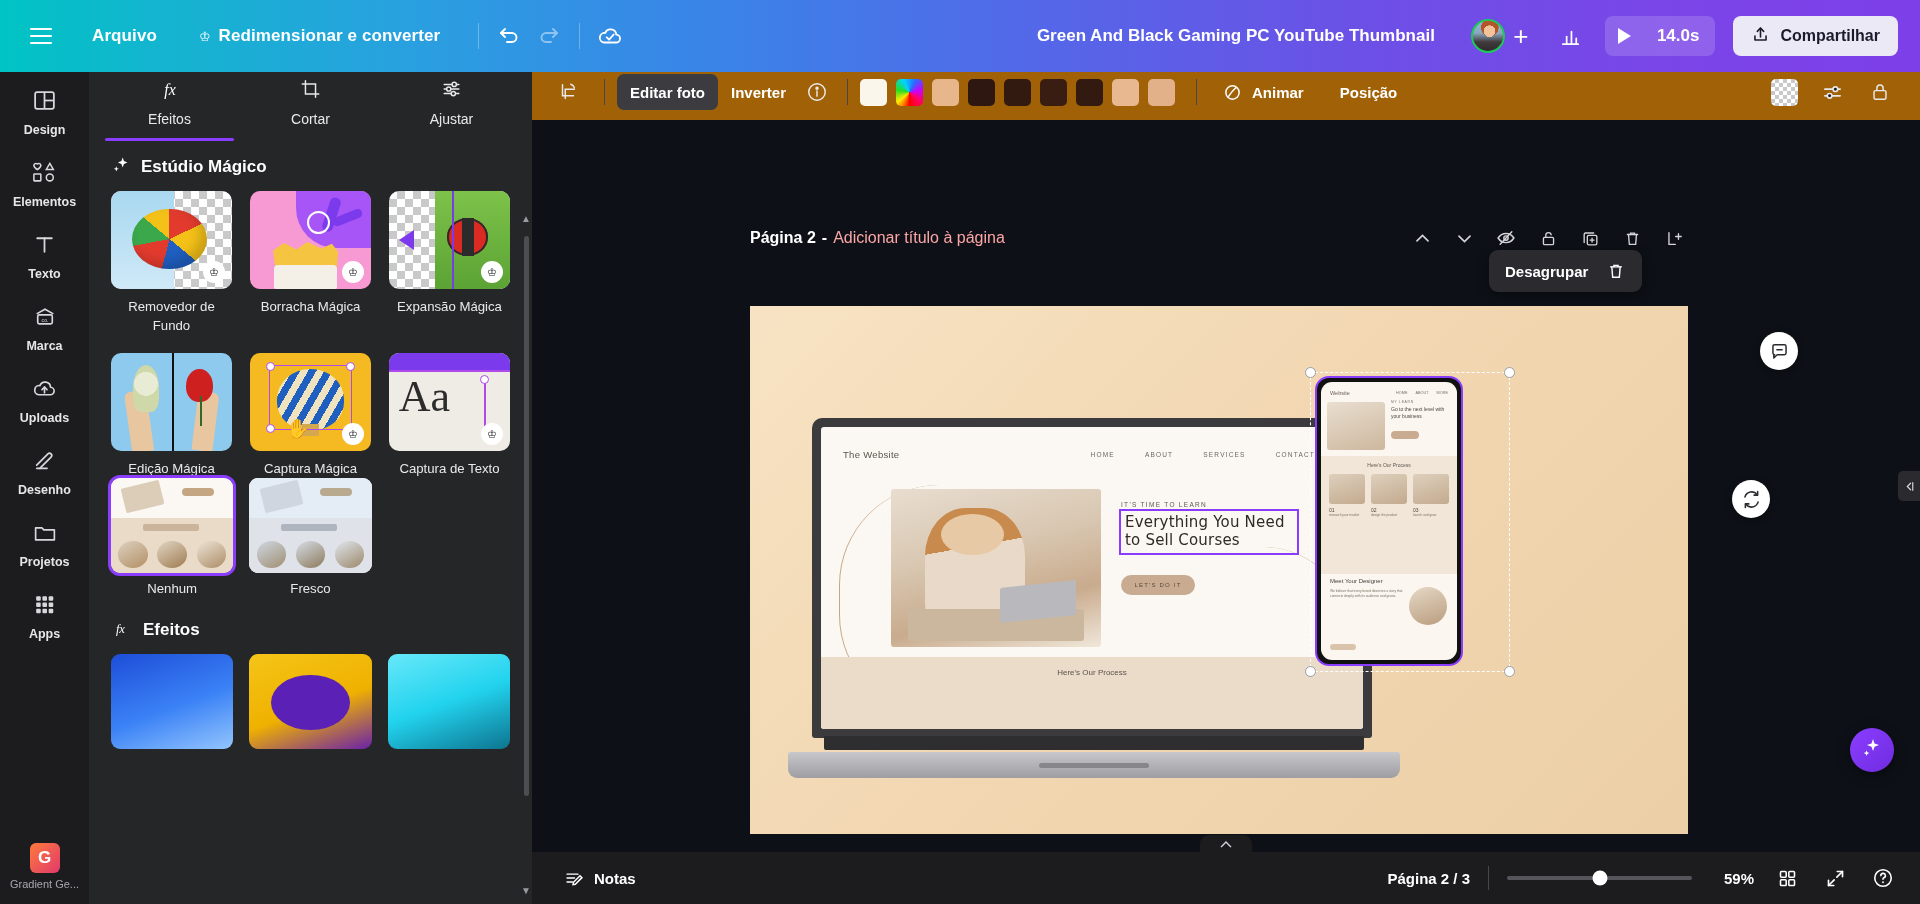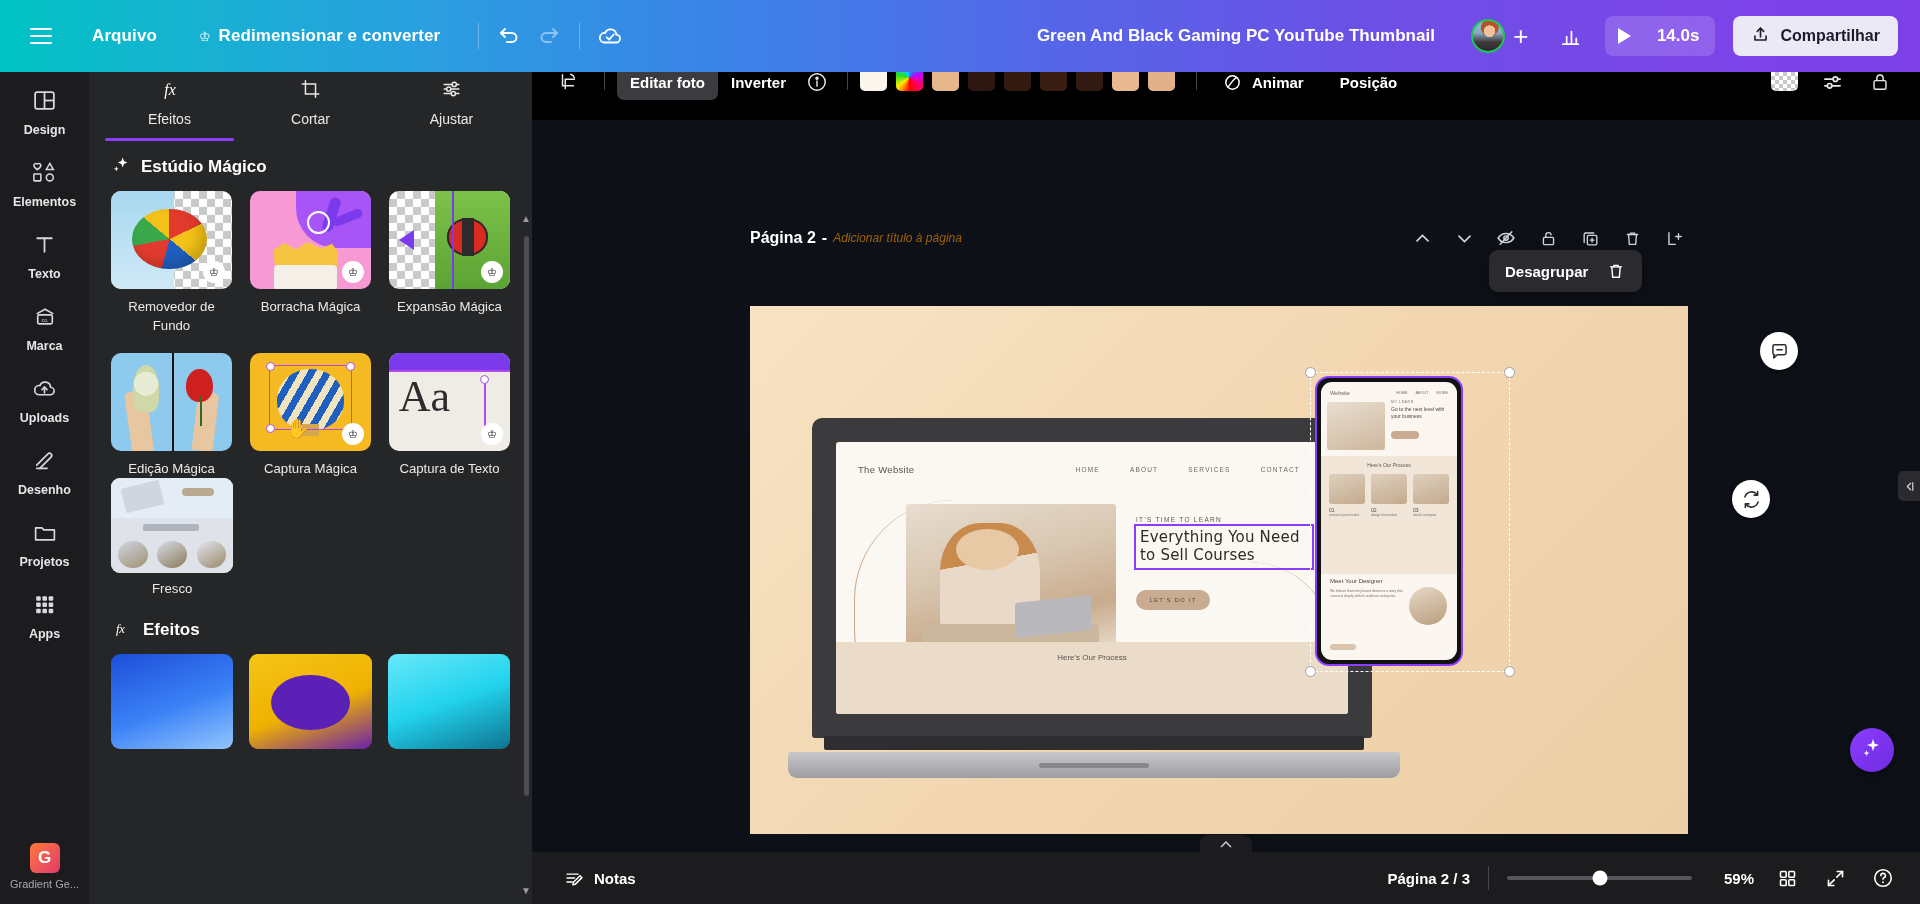--- a/index.html
+++ b/index.html
@@ -104,61 +104,61 @@
      background: #efe6dc; }
   .fthumb.sel { outline: 3px solid #8b3dff; outline-offset: 0px; }
   .fcap { margin-top: 8px; text-align: center; color: #e9e9ea; font-size: 13.2px; }
   .panel-scroll { position: absolute; right: 3px; top: 95px; width: 5px; height: 560px;
       background: #4d4d52; border-radius: 3px; }
   .scroll-arrow { position: absolute; right: 1px; color: #9a9aa0; font-size: 10px; }
 
   
   .objbar {
     position: absolute; left: 532px; top: 64px; right: 0; height: 56px;
-    background: #000000; display: flex; padding: 0 18px; z-index: 24;
+    background: #a16207; display: flex; align-items: center; padding: 0 18px; z-index: 24;
   }
   .ob-btn { height: 36px; display: flex; align-items: center; padding: 0 13px; border-radius: 7px;
     color: #fff; font-size: 15px; font-weight: 700; cursor: pointer; }
   .ob-btn.pressed { background: #3b3b40; }
   .ob-icon { width: 36px; height: 36px; display: flex; align-items: center; justify-content: center;
     border-radius: 7px; cursor: pointer; }
   .ob-sep { width: 1px; height: 26px; background: #46464b; margin: 0 12px; }
   .swatch { width: 27px; height: 27px; border-radius: 5px; margin-right: 9px; cursor: pointer; flex: none; }
   .rainbow { background: conic-gradient(from 180deg, #ff0000, #ffea00, #22dd22, #00d4ff, #2b6bff, #c800ff, #ff0066, #ff0000); }
   .ob-label { color:#fff; font-size:15px; font-weight:700; }
 
   
   .canvas {
     position: absolute; left: 532px; top: 120px; right: 0; bottom: 52px;
     background: #0d1117; overflow: hidden; z-index: 10;
   }
   .pagehdr { position: absolute; left: 218px; top: 104px; width: 938px; display: flex; align-items: center; }
   .pagehdr .ptitle { color: #fff; font-size: 16px; font-weight: 700; }
-  .pagehdr .psub { color: #a16207; font-size: 12px; margin-left: 6px; cursor: pointer; font-style: italic; }
+  .pagehdr .psub { color: #fca5a5; font-size: 16px; margin-left: 6px; cursor: pointer; }
   .pghdr-tools { margin-left: auto; display: flex; align-items: center; gap: 14px; }
   .pghdr-tools .ic { width: 28px; height: 28px; display: flex; align-items: center; justify-content: center;
      cursor: pointer; }
 
   .page2 {
     position: absolute; left: 218px; top: 186px; width: 938px; height: 528px;
     background: linear-gradient(135deg,#f7e3c3 0%,#f2d7b2 45%,#eccfa6 100%);
     overflow: hidden;
   }
   .ctxmenu {
     position: absolute; left: 957px; top: 130px; height: 42px;
     background: #2b2b2f; border-radius: 9px; display: flex; align-items: center;
     padding: 0 12px 0 16px; gap: 14px; z-index: 22; box-shadow: 0 3px 12px rgba(0,0,0,.45);
   }
   .ctxmenu .lbl { color: #fff; font-size: 15px; font-weight: 700; white-space: nowrap; }
   .ctxmenu .ic { width: 28px; height: 28px; display: flex; align-items: center; justify-content: center; cursor: pointer; }
 
   
   .laptop { position: absolute; left: 60px; top: 112px; width: 568px; height: 360px; }
   .lap-screen { position: absolute; left: 2px; top: 0; width: 560px; height: 320px;
-     background: #3b3b3d; border-radius: 10px 10px 3px 3px; padding: 24px; }
+     background: #3b3b3d; border-radius: 10px 10px 3px 3px; padding: 9px; }
   .lap-inner { width: 100%; height: 100%; background: #fbf8f3; border-radius: 3px; overflow: hidden; position: relative; }
   .lap-base { position: absolute; left: -22px; bottom: 0; width: 612px; height: 26px;
      background: linear-gradient(180deg,#c8c8cb,#9d9da2); border-radius: 3px 3px 9px 9px; }
   .lap-notch { position:absolute; left: 50%; transform: translateX(-50%); bottom: 10px; width: 110px; height: 5px;
      background:#86868b; border-radius: 3px; }
   .kbd { position:absolute; left: 14px; bottom: 28px; width: 540px; height: 14px; background: #2e2e30; border-radius: 2px;}
 
   .site-nav { position: absolute; top: 22px; left: 0; right: 0; display:flex; align-items:center; padding: 0 22px; }
   .site-brand { font-size: 9.5px; color:#5b544d; letter-spacing:.3px; }
   .site-links { margin-left: auto; display:flex; gap: 30px; margin-right: 26px;}
@@ -556,20 +556,32 @@
             <div style="position:absolute;right:20%;top:24%;width:1.6px;height:56%;background:#b04ae8;"></div>
             <div style="position:absolute;right:17%;top:22%;width:9px;height:9px;border-radius:50%;background:#fff;border:1px solid #b04ae8;"></div>
             <div class="crownbadge">♔</div>
           </div>
           <div class="cap">Captura de Texto</div>
         </div>
       </div>
 
 
       <div class="filtgrid">
+        <div class="cell">
+          <div class="fthumb sel">
+            <div style="position:absolute;inset:0;background:linear-gradient(180deg,#fbf8f3 0 42%,#e9dbc8 42% 100%);"></div>
+            <div style="position:absolute;left:10%;top:6%;width:32%;height:26%;background:#dbcdb8;border-radius:2px;transform:rotate(-14deg);"></div>
+            <div style="position:absolute;right:16%;top:10%;width:26%;height:9%;background:#c4a682;border-radius:6px;"></div>
+            <div style="position:absolute;left:26%;top:48%;width:46%;height:7%;background:#b59a7d;opacity:.6;border-radius:2px;"></div>
+            <div style="position:absolute;left:6%;bottom:6%;width:24%;height:28%;border-radius:50%;background:linear-gradient(150deg,#dcd1c0,#b38f63);"></div>
+            <div style="position:absolute;left:38%;bottom:6%;width:24%;height:28%;border-radius:50%;background:linear-gradient(150deg,#e2d6c4,#9e7b52);"></div>
+            <div style="position:absolute;right:6%;bottom:6%;width:24%;height:28%;border-radius:50%;background:linear-gradient(150deg,#ece3d6,#ad8d66);"></div>
+          </div>
+          <div class="fcap">Nenhum</div>
+        </div>
 
         <div class="cell">
           <div class="fthumb">
             <div style="position:absolute;inset:0;background:linear-gradient(180deg,#e4ecf5 0 42%,#dfe2e9 42% 100%);"></div>
             <div style="position:absolute;left:10%;top:6%;width:32%;height:26%;background:#cfd6df;border-radius:2px;transform:rotate(-14deg);"></div>
             <div style="position:absolute;right:16%;top:10%;width:26%;height:9%;background:#b9a98f;border-radius:6px;"></div>
             <div style="position:absolute;left:26%;top:48%;width:46%;height:7%;background:#8f97a3;opacity:.6;border-radius:2px;"></div>
             <div style="position:absolute;left:6%;bottom:6%;width:24%;height:28%;border-radius:50%;background:linear-gradient(150deg,#cfd8e2,#a08e72);"></div>
             <div style="position:absolute;left:38%;bottom:6%;width:24%;height:28%;border-radius:50%;background:linear-gradient(150deg,#d6dde6,#8d7a5c);"></div>
             <div style="position:absolute;right:6%;bottom:6%;width:24%;height:28%;border-radius:50%;background:linear-gradient(150deg,#e0e6ee,#9b8869);"></div>

